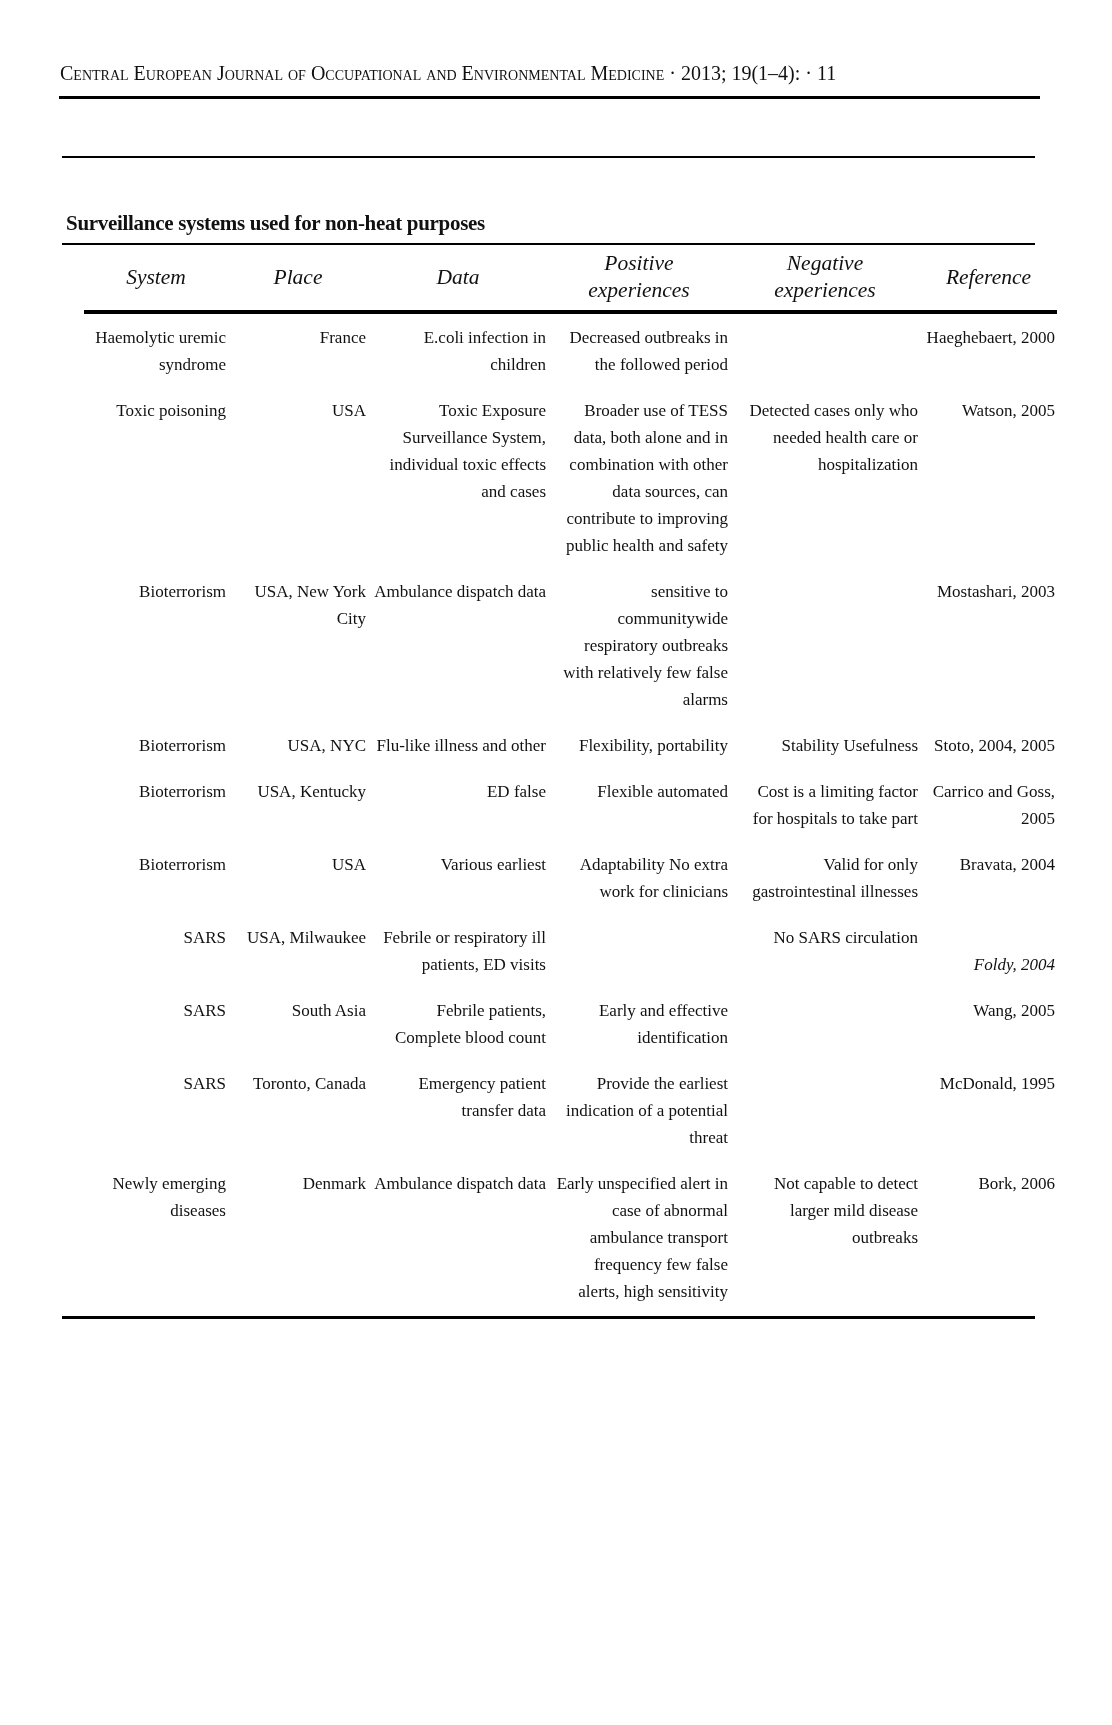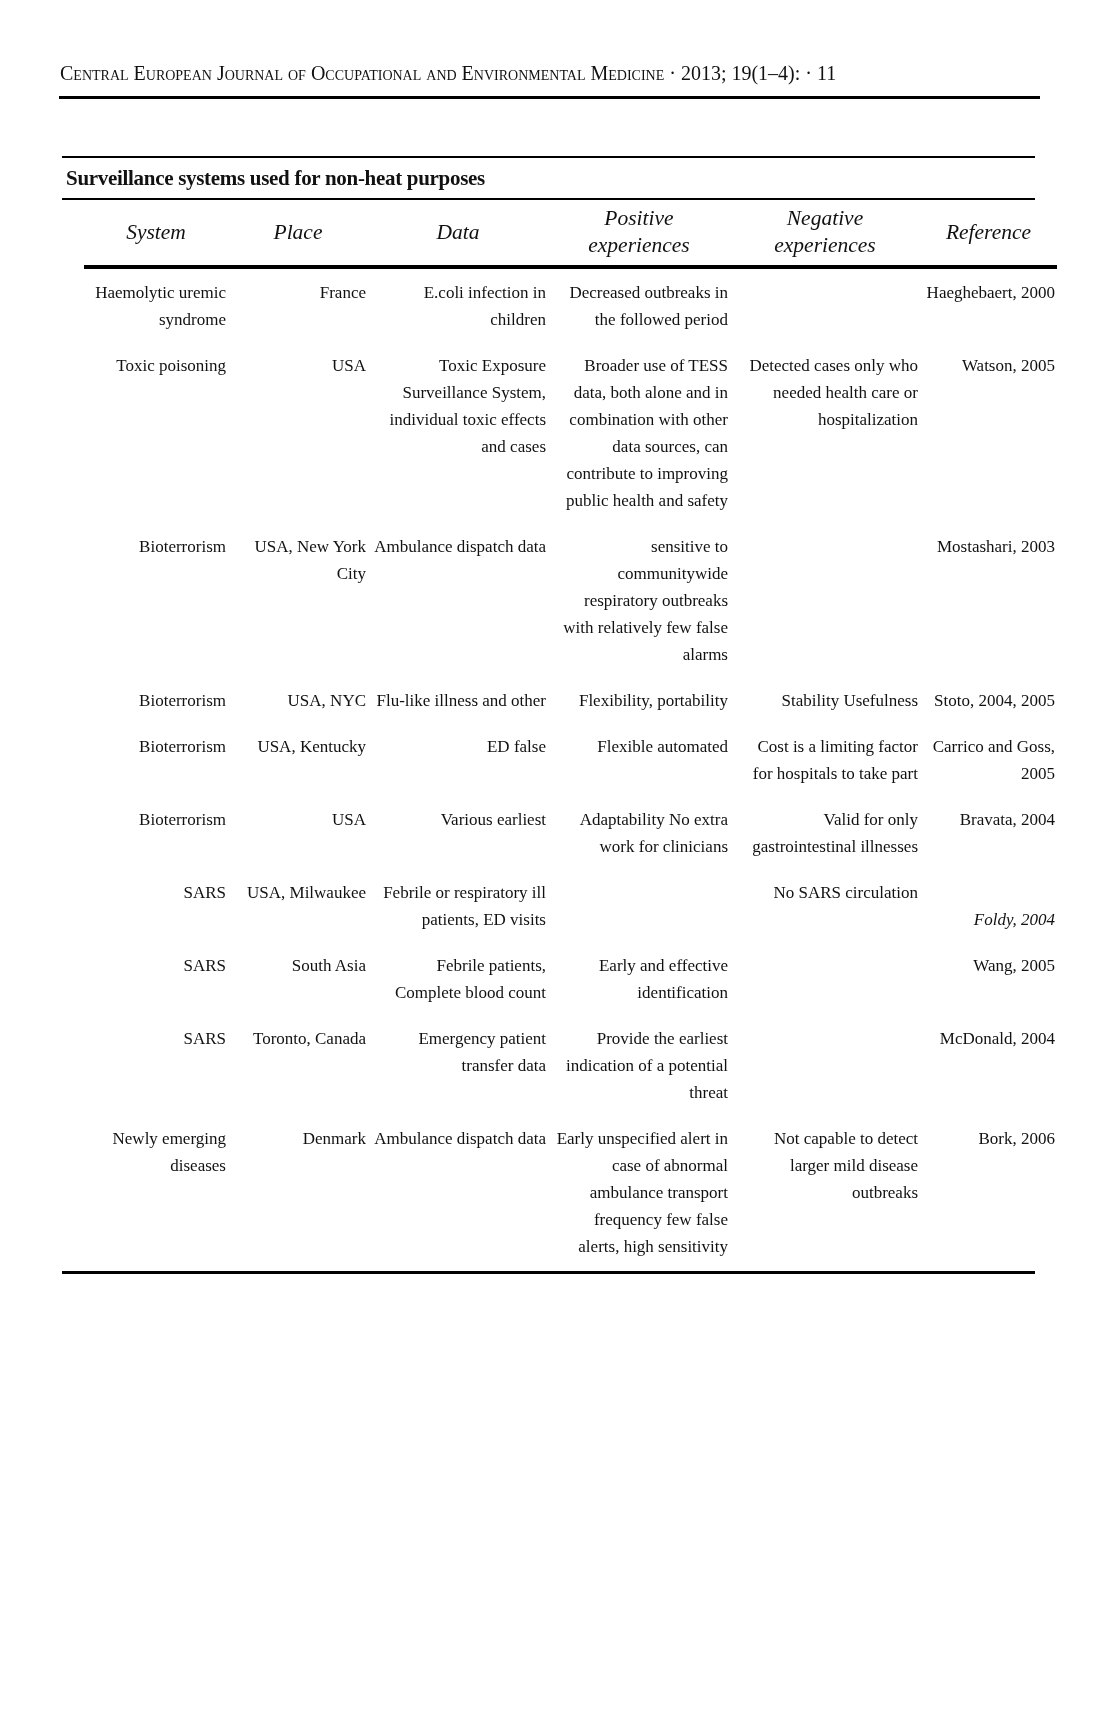--- a/index.html
+++ b/index.html
@@ -13,21 +13,21 @@
       font-variant: small-caps; white-space: nowrap;
     }
     .head-rule {
       position: absolute; left: 59px; top: 96px; width: 981px; height: 3px; background: #000;
     }
     .table-wrap {
       position: absolute; left: 62px; top: 156px; width: 973px;
     }
     .rule-top { height: 2px; background: #000; }
     .table-title {
-      font-weight: bold; font-size: 21px; padding: 8px 4px 7px 4px; letter-spacing: -0.3px;
+      font-weight: bold; font-size: 21px; padding: 8px 4px 7px 4px; letter-spacing: -0.3px; margin-top: 45px;
     }
     .rule-mid { height: 2px; background: #000; }
     table { border-collapse: collapse; width: 100%; table-layout: fixed; margin-left: 22px; }
     th {
       font-style: italic; font-weight: normal; font-size: 21.5px; text-align: center;
       line-height: 27px; padding: 5px 2px 6px 2px; vertical-align: middle;
       border-bottom: 4px solid #000;
     }
     td {
       font-size: 17px; line-height: 27px; vertical-align: top;
@@ -131,21 +131,21 @@
         <td>Early and effective identification</td>
         <td></td>
         <td>Wang, 2005</td>
       </tr>
       <tr>
         <td>SARS</td>
         <td>Toronto, Canada</td>
         <td>Emergency patient transfer data</td>
         <td>Provide the earliest indication of a potential threat</td>
         <td></td>
-        <td>McDonald, 2004</td>
+        <td>McDonald, 1995</td>
       </tr>
       <tr>
         <td>Newly emerging diseases</td>
         <td>Denmark</td>
         <td>Ambulance dispatch data</td>
         <td>Early unspecified alert in case of abnormal ambulance transport frequency few false alerts, high sensitivity</td>
         <td>Not capable to detect larger mild disease outbreaks</td>
         <td>Bork, 2006</td>
       </tr>
     </tbody>

